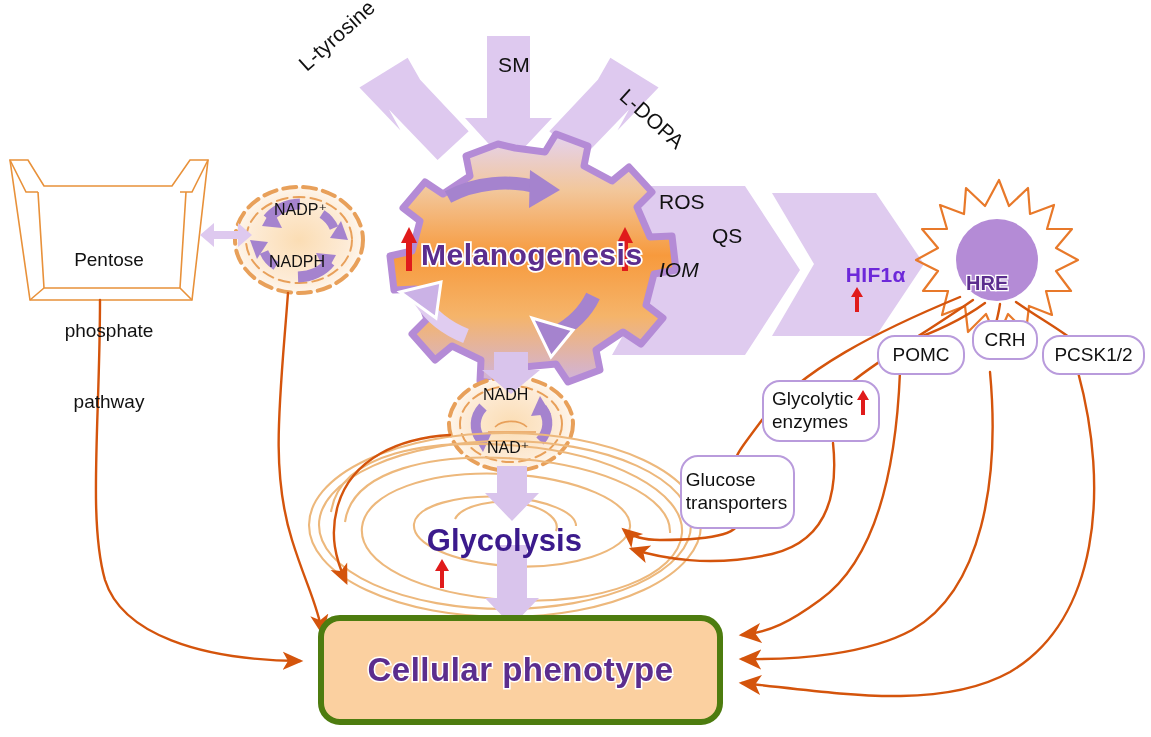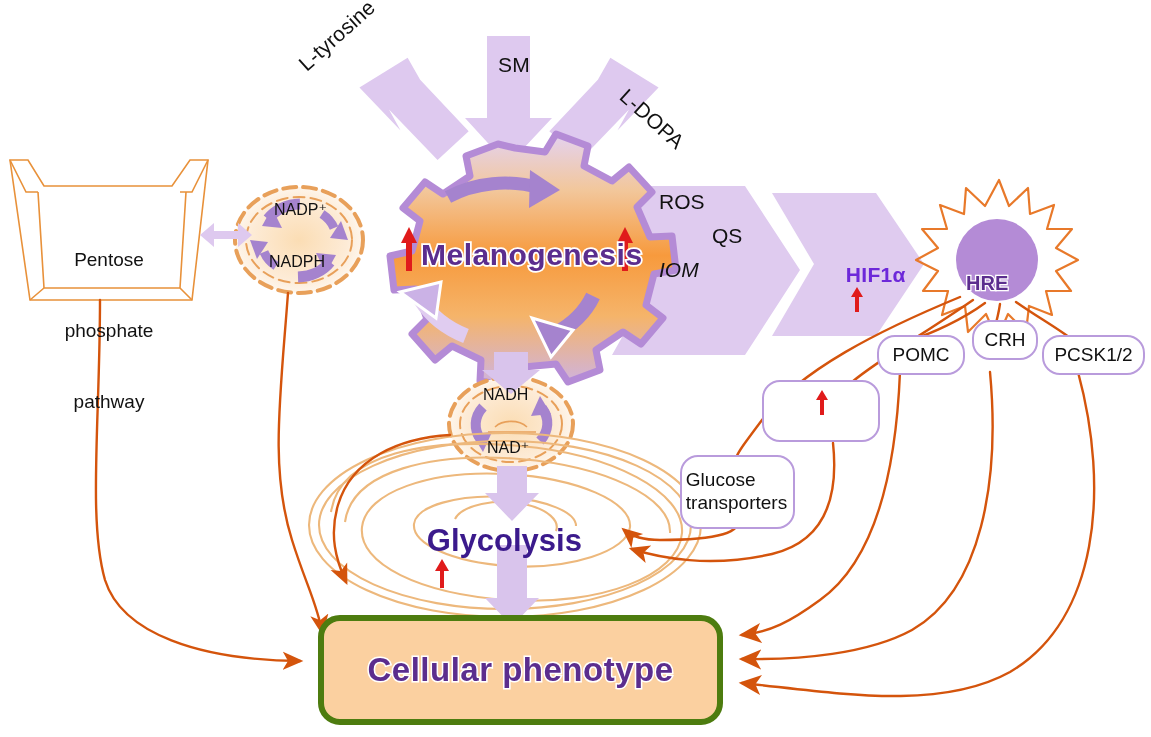--- a/index.html
+++ b/index.html
@@ -276,20 +276,21 @@
   </div>
 
   <div class="rbox" style="left:680px;top:455px;width:115px;height:74px;">
     <span class="txt"><span>Glucose</span><br><span>transporters</span></span>
     <svg class="redarrow" width="16" height="26" style="margin-left:2px;margin-bottom:16px;">
       <path d="M2,10 L8,0 L14,10 L10,10 L10,25 L6,25 L6,10 Z" fill="#E01B1B"></path>
     </svg>
   </div>
 
   <div class="rbox" style="left:762px;top:380px;width:118px;height:62px;">
+    <span class="txt"><span>Glycolytic</span><br><span>enzymes</span></span>
     <svg class="redarrow" width="16" height="26" style="margin-left:2px;margin-bottom:16px;">
       <path d="M2,10 L8,0 L14,10 L10,10 L10,25 L6,25 L6,10 Z" fill="#E01B1B"></path>
     </svg>
   </div>
 
   <div class="rbox" style="left:877px;top:335px;width:88px;height:40px;">
     <span class="txt">POMC</span>
   </div>
 
   <div class="rbox" style="left:972px;top:320px;width:66px;height:40px;">

